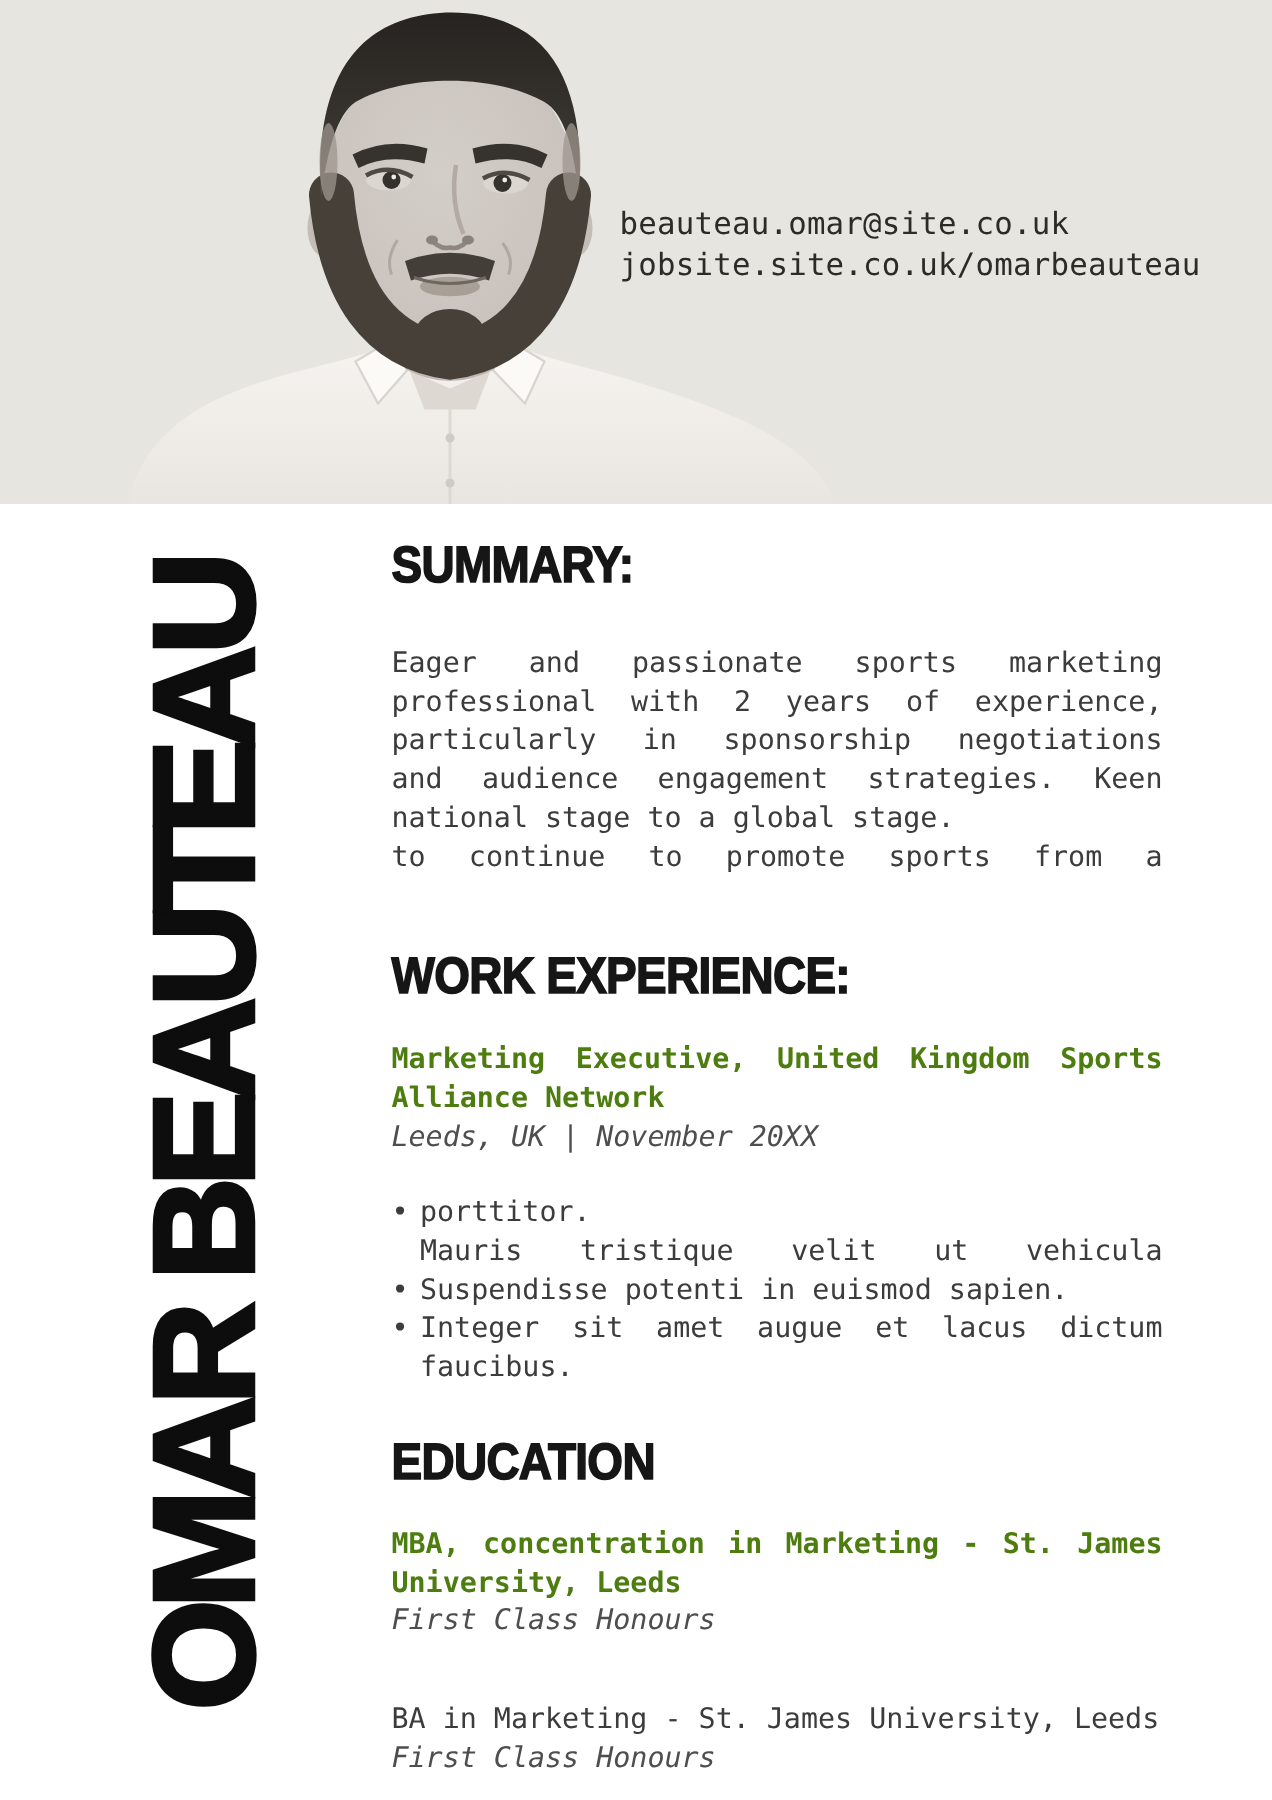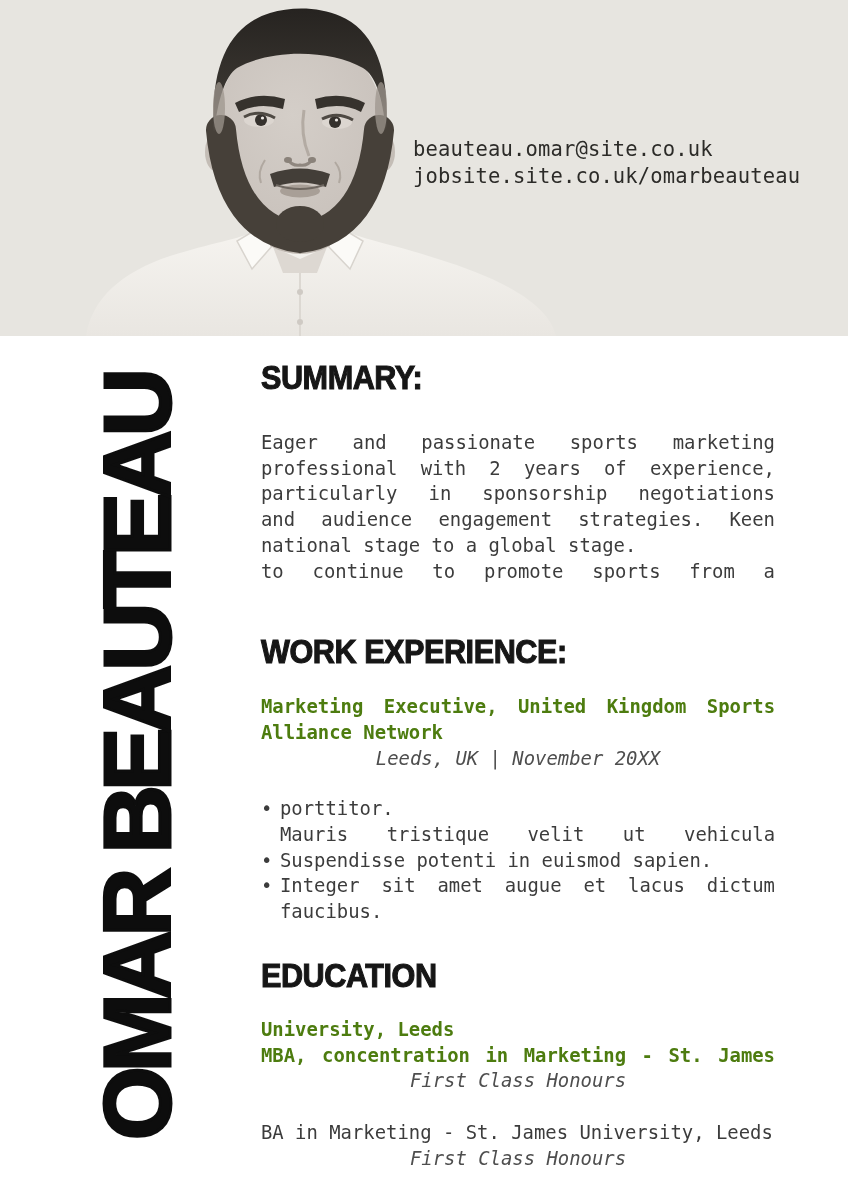--- a/index.html
+++ b/index.html
@@ -55,30 +55,30 @@
     transform-origin: 0 60%;
     white-space: nowrap;
   }
   .sum-h   { margin-top: 26px; }
   .sum-p   { margin-top: 38px; }
   .work-h  { margin-top: 52px; }
   .job-t   { margin-top: 28px; }
   .bullets { margin-top: 25px; }
   .edu-h   { margin-top: 35px; }
   .edu-i1  { margin-top: 27px; }
-  .edu-i2  { margin-top: 26px; }
+  .edu-i2  { margin-top: 40px; }
 
   .bodyline {
     font-size: 18.9px; line-height: 25.7px;
     color: #3c3c3c;
   }
   .jl { text-align: justify; text-align-last: justify; }
   .ll { white-space: nowrap; }
   .boldline { font-weight: bold; color: #4d7c0f; }
-  .ital { font-style: italic; color: #4e4e4e; text-align: center; }
+  .ital { font-style: italic; color: #4e4e4e; }
 
   .bullet { display: flex; }
   .bdot { width: 19px; flex: 0 0 19px; color: #3c3c3c; }
   .btxt { flex: 1 1 auto; min-width: 0; }
 </style>
 </head>
 <body>
 
 <div class="header">
   <svg class="portrait" width="848" height="336" viewBox="0 0 848 336" xmlns="http://www.w3.org/2000/svg">
@@ -208,22 +208,22 @@
         <div class="bodyline jl">Integer sit amet augue et lacus dictum</div>
         <div class="bodyline ll">faucibus.</div>
       </div>
     </div>
   </div>
 
   <div class="edu-h">
     <div class="sec-heading">EDUCATION</div>
   </div>
   <div class="edu-i1">
+    <div class="bodyline boldline jl">MBA, concentration in Marketing - St. James</div>
     <div class="bodyline boldline ll">University, Leeds</div>
-    <div class="bodyline boldline jl">MBA, concentration in Marketing - St. James</div>
     <div class="bodyline ital ll">First Class Honours</div>
   </div>
   <div class="edu-i2">
     <div class="bodyline ll">BA in Marketing - St. James University, Leeds</div>
     <div class="bodyline ital ll">First Class Honours</div>
   </div>
 
 </div>
 
 </body></html>

